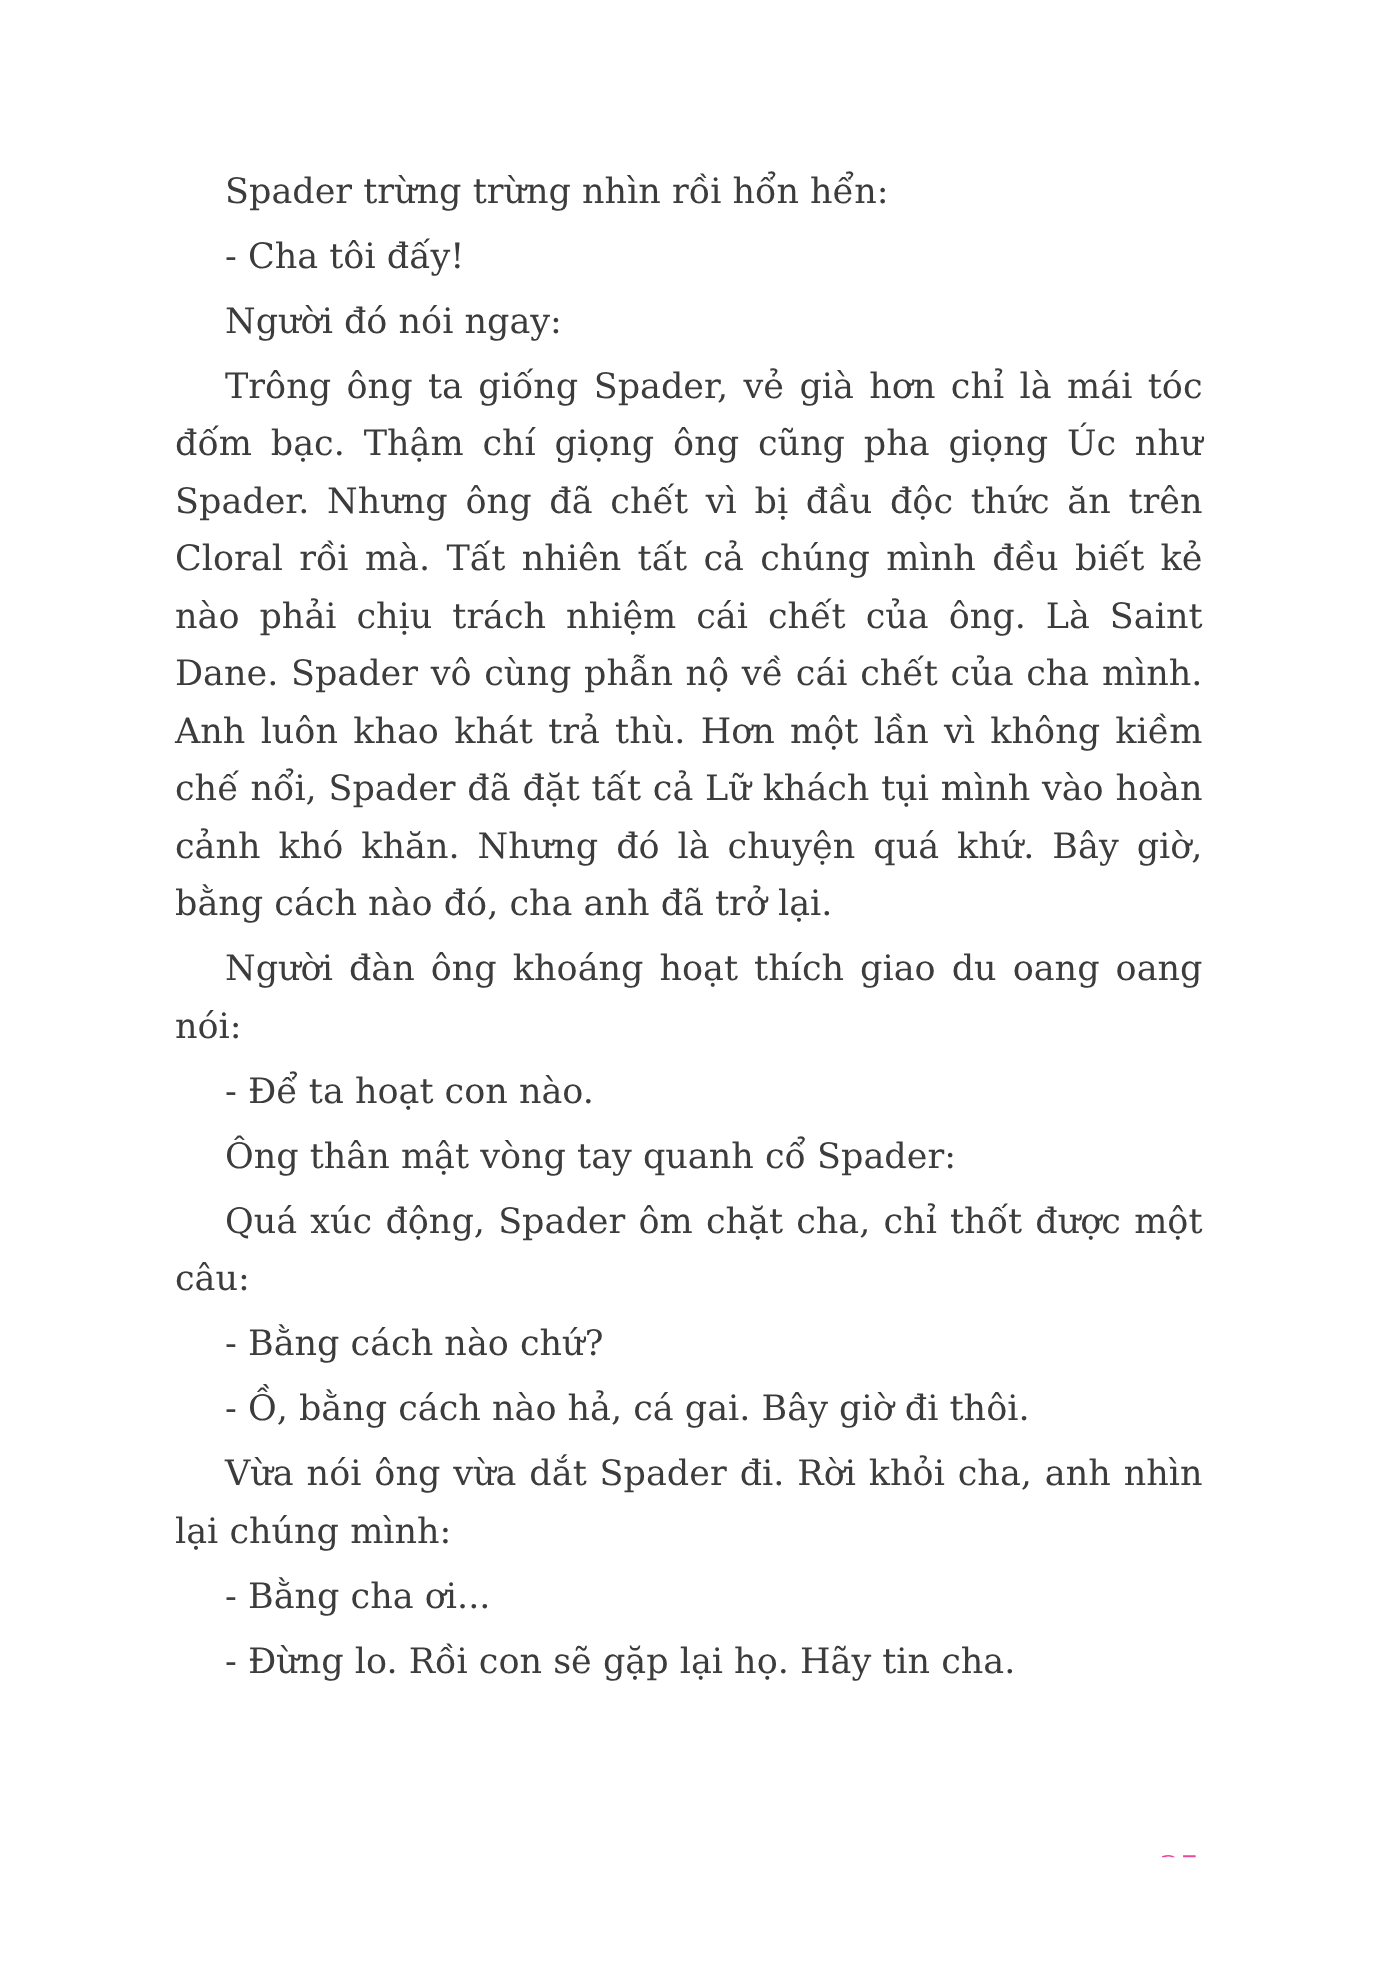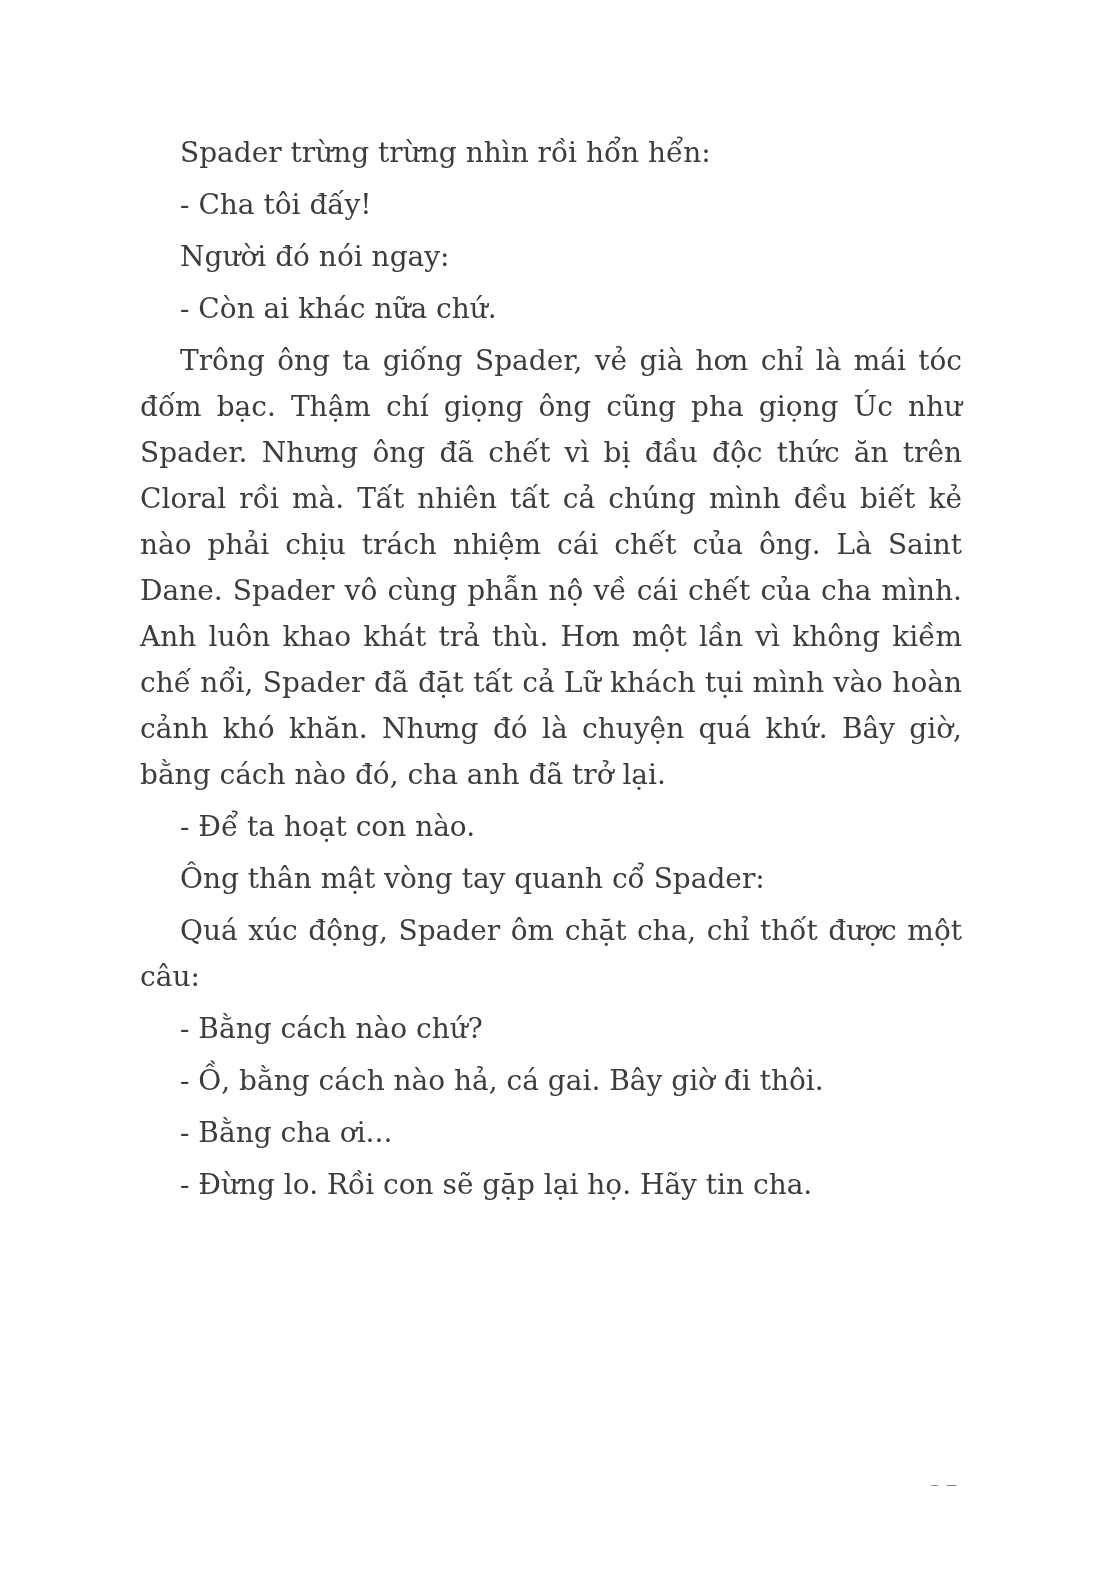--- a/index.html
+++ b/index.html
@@ -41,24 +41,25 @@
   }
 </style>
 </head>
 <body>
 
 <div class="page">
   <div class="text-block">
       <p class="para"><span>Spader trừng trừng nhìn rồi hổn hển:</span></p>
       <p class="para"><span>- </span><span class="italic">Cha</span><span> tôi đấy!</span></p>
       <p class="para"><span>Người đó nói ngay:</span></p>
-      <p class="para"><span>- Còn ai khác nữa chứ.</span></p>
       <p class="para"><span>Trông ông ta giống Spader, vẻ già hơn chỉ là mái tóc đốm bạc. Thậm chí giọng ông cũng pha giọng Úc như Spader. Nhưng ông đã chết vì bị đầu độc thức ăn trên Cloral rồi mà. Tất nhiên tất cả chúng mình đều biết kẻ nào phải chịu trách nhiệm cái chết của ông. Là Saint Dane. Spader vô cùng phẫn nộ về cái chết của cha mình. Anh luôn khao khát trả thù. Hơn một lần vì không kiềm chế nổi, Spader đã đặt tất cả Lữ khách tụi mình vào hoàn cảnh khó khăn. Nhưng đó là chuyện quá khứ. Bây giờ, bằng cách nào đó, cha anh đã trở lại.</span></p>
+      <p class="para"><span>Người đàn ông khoáng hoạt thích giao du oang oang nói:</span></p>
       <p class="para"><span>- Để ta hoạt con nào.</span></p>
       <p class="para"><span>Ông thân mật vòng tay quanh cổ Spader:</span></p>
       <p class="para"><span>Quá xúc động, Spader ôm chặt cha, chỉ thốt được một câu:</span></p>
       <p class="para"><span>- Bằng cách nào chứ?</span></p>
       <p class="para"><span>- Ồ, bằng cách nào hả, cá gai. Bây giờ đi thôi.</span></p>
+      <p class="para"><span>Vừa nói ông vừa dắt Spader đi. Rời khỏi cha, anh nhìn lại chúng mình:</span></p>
       <p class="para"><span>- Bằng cha ơi...</span></p>
       <p class="para"><span>- Đừng lo. Rồi con sẽ gặp lại họ. Hãy tin cha.</span></p>
     </div>
   <div class="page-number">35</div>
 </div>
 
 </body></html>

